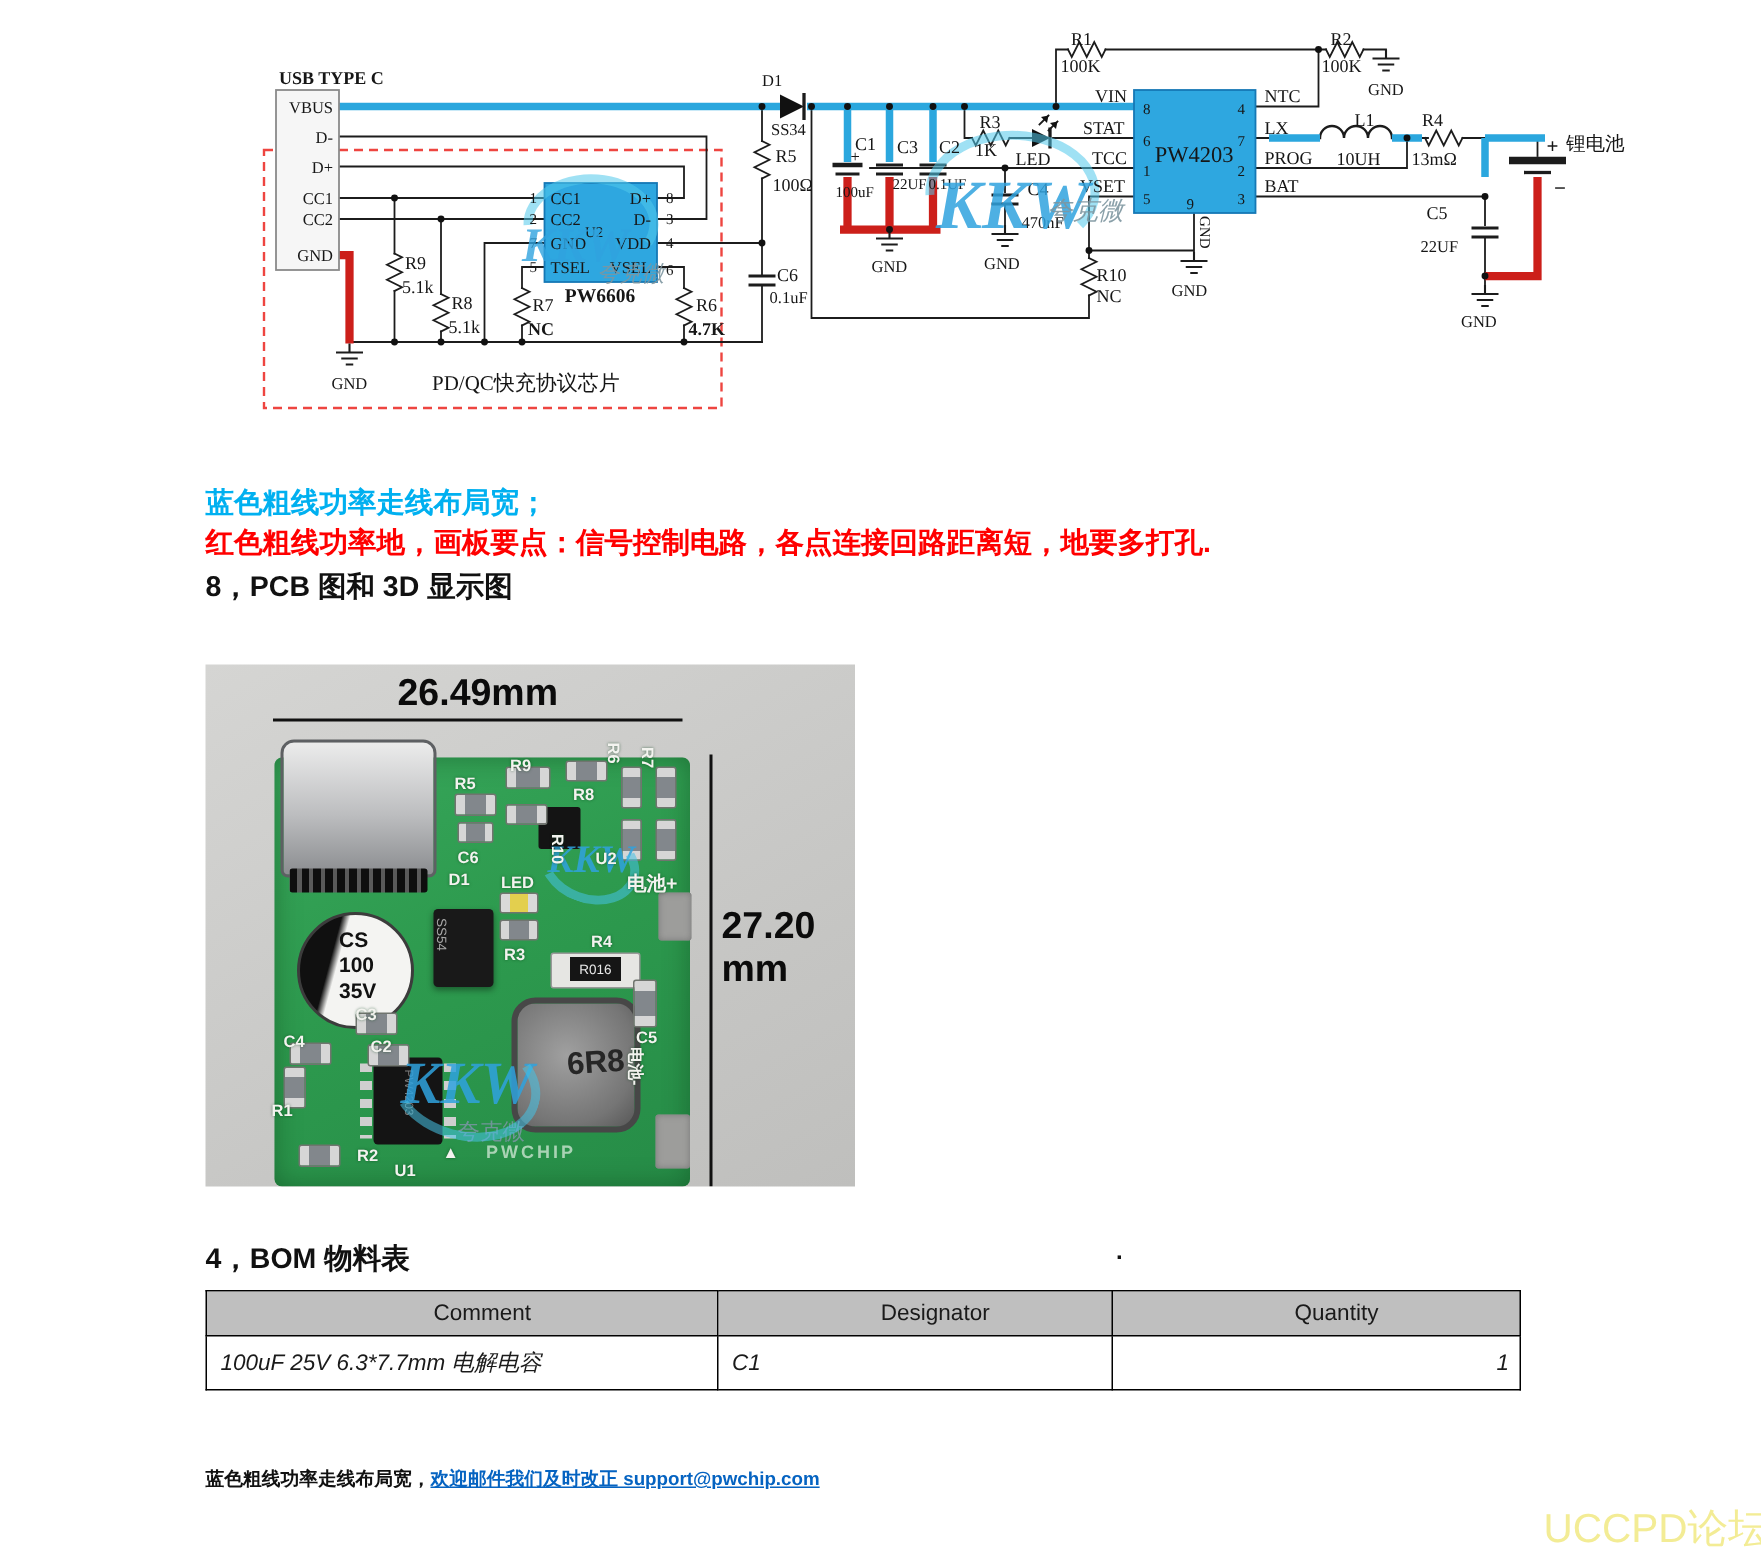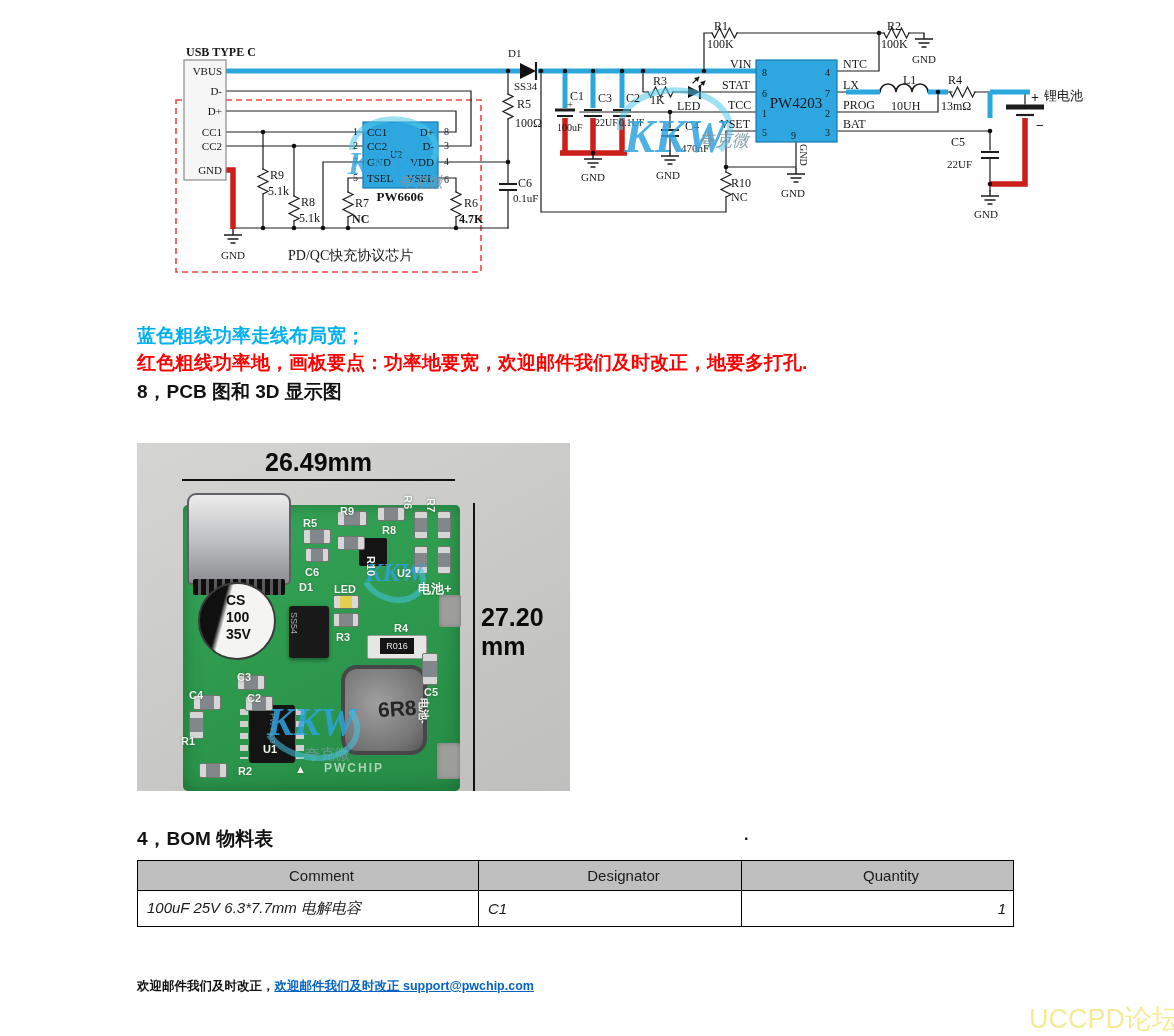--- a/index.html
+++ b/index.html
@@ -28,21 +28,21 @@
          background:linear-gradient(150deg,#d5d5d3,#c5c5c3 70%,#bfbfbd);overflow:hidden;}
   .board{position:absolute;left:46px;top:62px;width:277px;height:286px;border-radius:5px;
          background:linear-gradient(155deg,#37a65a,#2d9a4e 45%,#268c47);box-shadow:inset 0 0 18px rgba(0,40,10,.35);}
   .dimline-h{position:absolute;left:45px;top:36px;width:273px;height:2px;background:#111;}
   .dimline-v{position:absolute;left:336px;top:60px;width:2px;height:288px;background:#111;}
   .dimtext{position:absolute;font-weight:bold;font-size:25px;color:#0b0b0b;font-family:"Liberation Sans",sans-serif;}
   .usb{position:absolute;left:50px;top:50px;width:100px;height:88px;border-radius:9px 9px 5px 5px;
        background:linear-gradient(180deg,#ececec,#bcbdbf 55%,#8b8d90);border:2px solid #5e6063;}
   .usbpins{position:absolute;left:56px;top:136px;width:92px;height:16px;background:#161616;
        background:repeating-linear-gradient(90deg,#0e0e0e 0 5px,#5a5a5a 5px 8px);border-radius:2px;}
-  .ecap{position:absolute;left:61px;top:139px;width:74px;height:74px;border-radius:50%;
+  .ecap{position:absolute;left:61px;top:165px;width:74px;height:74px;border-radius:50%;
         background:linear-gradient(105deg,#101010 0 30%,#f4f4f2 36%);border:2px solid #3c3c3c;}
   .ecap .ct{position:absolute;left:26px;top:8px;font-weight:bold;font-size:14px;line-height:17px;color:#111;}
   .ss54{position:absolute;left:152px;top:163px;width:40px;height:52px;background:#191919;border-radius:3px;box-shadow:0 2px 4px rgba(0,0,0,.4);}
   .ss54 span{position:absolute;left:10px;top:6px;color:#a9a9a9;font-size:9px;transform:rotate(90deg);transform-origin:left top;}
   .ind{position:absolute;left:204px;top:222px;width:78px;height:82px;border-radius:16px;
        background:radial-gradient(circle at 42% 42%,#a0a0a0,#757575 70%,#575757);border:4px solid #474747;}
   .ind span{position:absolute;right:6px;top:28px;font-weight:bold;font-size:21px;color:#262626;transform:rotate(-4deg);}
   .r016{position:absolute;left:230px;top:192px;width:58px;height:22px;background:#e6e6e3;border-radius:2px;border:1px solid #999;}
   .r016 i{position:absolute;left:12px;top:2px;width:34px;height:16px;background:#151515;font-style:normal;
           color:#e8e8e8;font-size:9px;text-align:center;line-height:16px;}
@@ -308,21 +308,21 @@
         <text x="947" y="168" font-size="11" fill="#161616">22UF</text>
         <text x="974" y="218" font-size="11" fill="#161616">GND</text>
         <text x="348" y="174" font-size="32" font-weight="bold" font-style="italic" fill="rgba(47,162,222,0.8)">KKW</text>
         <text x="398" y="187" font-size="15" font-style="italic" fill="rgba(125,150,160,0.9)">夸克微</text>
         <text x="624" y="152" font-size="46" font-weight="bold" font-style="italic" fill="rgba(47,162,222,0.85)">KKW</text>
         <text x="698" y="146" font-size="17" font-style="italic" fill="rgba(125,150,160,0.9)">夸克微</text>
       </g>
   </svg>
 
   <div class="tline cyan" style="top:325px">蓝色粗线功率走线布局宽；</div>
-  <div class="tline red" style="top:352px">红色粗线功率地，画板要点：功率地要宽，欢迎邮件我们及时改正，地要多打孔.</div>
+  <div class="tline red" style="top:352px">红色粗线功率地，画板要点：信号控制电路，各点连接回路距离短，地要多打孔.</div>
   <div class="tline" style="top:381px">8，PCB 图和 3D 显示图</div>
 
   <div class="photo">
     <div class="board"></div>
     <div class="dimline-h"></div>
     <div class="dimline-v"></div>
     <div class="dimtext" style="left:128px;top:5px">26.49mm</div>
     <div class="dimtext" style="left:344px;top:160px"><span>27.20</span><br><span>mm</span></div>
 
     <div class="usb"></div>
@@ -390,21 +390,21 @@
         <span style="left: 240px; top: 113px; transform: rotate(90deg); transform-origin: left top;">R10</span>
         <span style="left: 260px; top: 124px;">U2</span>
         <span class="s13" style="left: 281px; top: 137px;">电池+</span>
         <span style="left: 199px; top: 188px;">R3</span>
         <span style="left: 257px; top: 179px;">R4</span>
         <span style="left: 100px; top: 228px;">C3</span>
         <span style="left: 110px; top: 249px;">C2</span>
         <span style="left: 52px; top: 246px;">C4</span>
         <span style="left: 44px; top: 292px;">R1</span>
         <span style="left: 101px; top: 322px;">R2</span>
-        <span style="left: 126px; top: 300px;">U1</span>
+        <span style="left: 126px; top: 332px;">U1</span>
         <span style="left: 287px; top: 243px;">C5</span>
         <span style="left: 294px; top: 255px; transform: rotate(90deg); transform-origin: left top;">电池-</span>
         <span style="left: 158px; top: 320px;">▲</span>
         <span class="logo" style="left: 187px; top: 318px;">PWCHIP</span>
       </div>
   </div>
 
   <div class="bomhead">4，BOM 物料表</div>
   <div class="bomdot">.</div>
   <table class="bom">
@@ -423,17 +423,17 @@
     <tbody id="bom-body">
         <tr>
           <td>100uF 25V 6.3*7.7mm 电解电容</td>
           <td>C1</td>
           <td class="qty">1</td>
         </tr>
       </tbody>
   </table>
 
   <div class="foot">
-    <span>欢迎邮件我们及时改正，</span><a href="#">欢迎邮件我们及时改正 support@pwchip.com</a>
+    <span>蓝色粗线功率走线布局宽，</span><a href="#">欢迎邮件我们及时改正 support@pwchip.com</a>
   </div>
 
   <div class="uccpd">UCCPD论坛</div>
 </div>
 
 </body></html>

